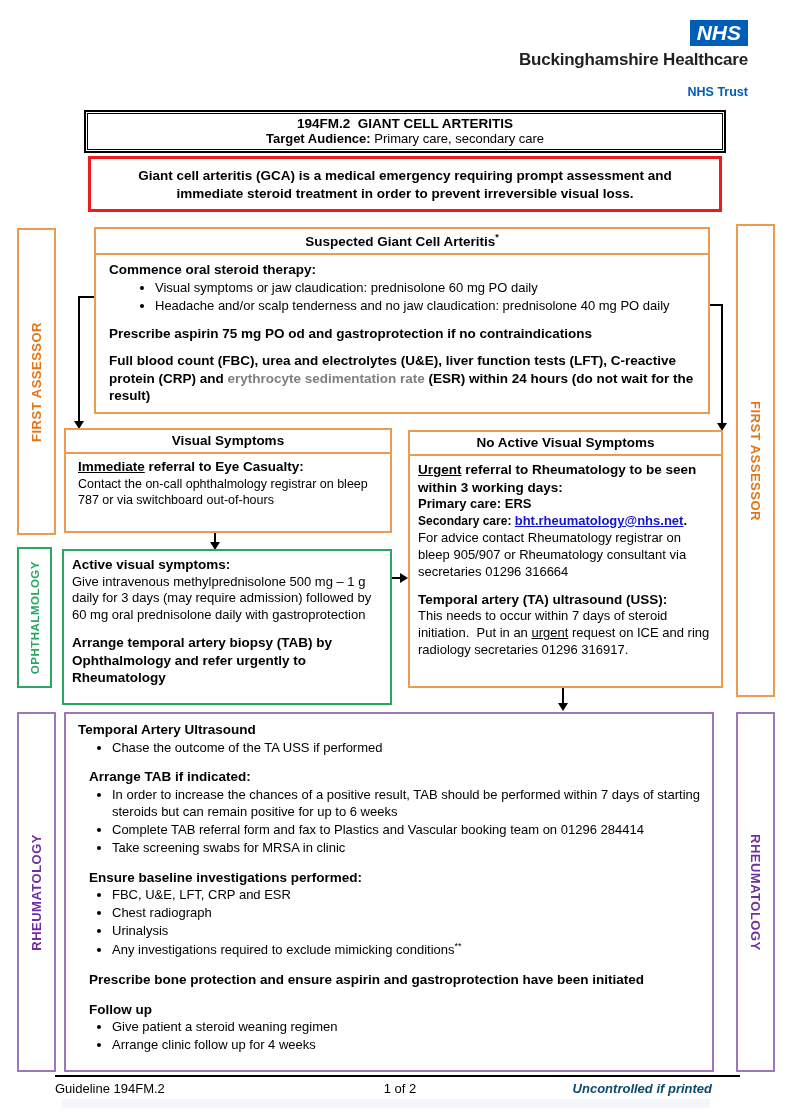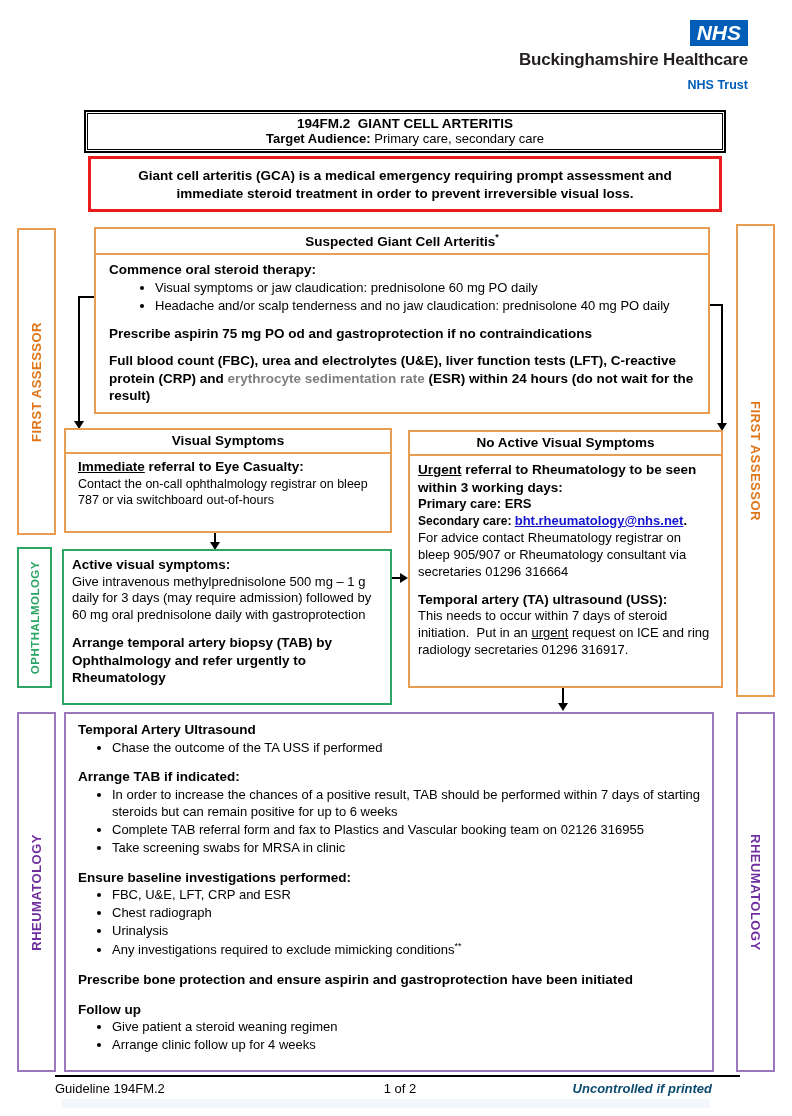--- a/index.html
+++ b/index.html
@@ -3,21 +3,21 @@
 <meta charset="utf-8">
 <style>
   html,body{margin:0;padding:0;background:#fff;}
   #page{position:relative;width:792px;height:1108px;background:#fff;overflow:hidden;
         font-family:"Liberation Sans","DejaVu Sans",sans-serif;color:#000;}
   
   .nhs-logo{position:absolute;top:20px;right:44px;text-align:right;}
   .nhs-box{display:inline-block;background:#005EB8;color:#fff;font-weight:bold;font-style:italic;
            font-size:21px;line-height:25px;padding:0 7px 1px;}
   .org{font-size:17px;font-weight:bold;color:#231F20;margin-top:4px;letter-spacing:-0.2px;}
-  .trust{font-size:12.5px;font-weight:bold;color:#005EB8;margin-top:8px;}
+  .trust{font-size:12.5px;font-weight:bold;color:#005EB8;margin-top:15px;}
   
   .title-box{position:absolute;left:84px;top:110px;width:642px;border:2px solid #000;box-sizing:border-box;}
   .title-inner{border:1px solid #000;margin:1px;text-align:center;padding:2px 0 3px;}
   .title-line1{font-size:13.5px;font-weight:bold;}
   .title-line2{font-size:13px;}
   .title-line2 .lbl{font-weight:bold;}
   .alert-box{position:absolute;left:88px;top:156px;width:634px;height:56px;border:3px solid #EC1C1C;
              box-sizing:border-box;text-align:center;font-weight:bold;font-size:13.5px;
              padding:8px 28px 0;line-height:1.35;}
   
@@ -49,21 +49,21 @@
   
   .suspected-box{left:94px;top:227px;width:616px;height:187px;}
   .suspected-body{padding:6px 10px 0 13px;}
   .mt10{margin-top:10px;}
   .visual-box{left:64px;top:428px;width:328px;height:105px;}
   .visual-body{padding:4px 12px 0;font-size:12.5px;line-height:1.3;}
   .noactive-box{left:408px;top:430px;width:315px;height:258px;}
   .noactive-body{padding:5px 8px 0;font-size:13px;line-height:1.3;}
   .green-box{left:62px;top:549px;width:330px;height:156px;padding:5px 8px 0;font-size:13px;line-height:1.3;}
   .purple-box{left:64px;top:712px;width:650px;height:360px;padding:7px 12px 0;font-size:13px;line-height:1.3;}
-  .sect{margin-top:12px;}
+  .sect{margin-top:12px;margin-left:11px;}
   
   .cline{position:absolute;background:#000;}
   .arrow-down{position:absolute;width:0;height:0;border-left:5px solid transparent;
               border-right:5px solid transparent;border-top:8px solid #000;}
   .arrow-right{position:absolute;width:0;height:0;border-top:5px solid transparent;
                border-bottom:5px solid transparent;border-left:8px solid #000;}
   
   .footer-line{position:absolute;left:55px;top:1075px;width:685px;height:2px;background:#000;}
   .ftxt{position:absolute;top:1081px;font-size:13px;}
   .f-left{left:55px;}
@@ -160,21 +160,21 @@
   </div>
 
   <div class="fbox pb purple-box">
     <div class="bold-line">Temporal Artery Ultrasound</div>
     <ul>
       <li>Chase the outcome of the TA USS if performed</li>
     </ul>
     <div class="bold-line sect">Arrange TAB if indicated:</div>
     <ul>
       <li class="just">In order to increase the chances of a positive result, TAB should be performed within 7 days of starting steroids but can remain positive for up to 6 weeks</li>
-      <li>Complete TAB referral form and fax to Plastics and Vascular booking team on 02126 316955</li>
+      <li>Complete TAB referral form and fax to Plastics and Vascular booking team on 01296 284414</li>
       <li>Take screening swabs for MRSA in clinic</li>
     </ul>
     <div class="bold-line sect">Ensure baseline investigations performed:</div>
     <ul>
       <li>FBC, U&amp;E, LFT, CRP and ESR</li>
       <li>Chest radiograph</li>
       <li>Urinalysis</li>
       <li><span>Any investigations required to exclude mimicking conditions</span><sup>**</sup></li>
     </ul>
     <div class="bold-line sect">Prescribe bone protection and ensure aspirin and gastroprotection have been initiated</div>

